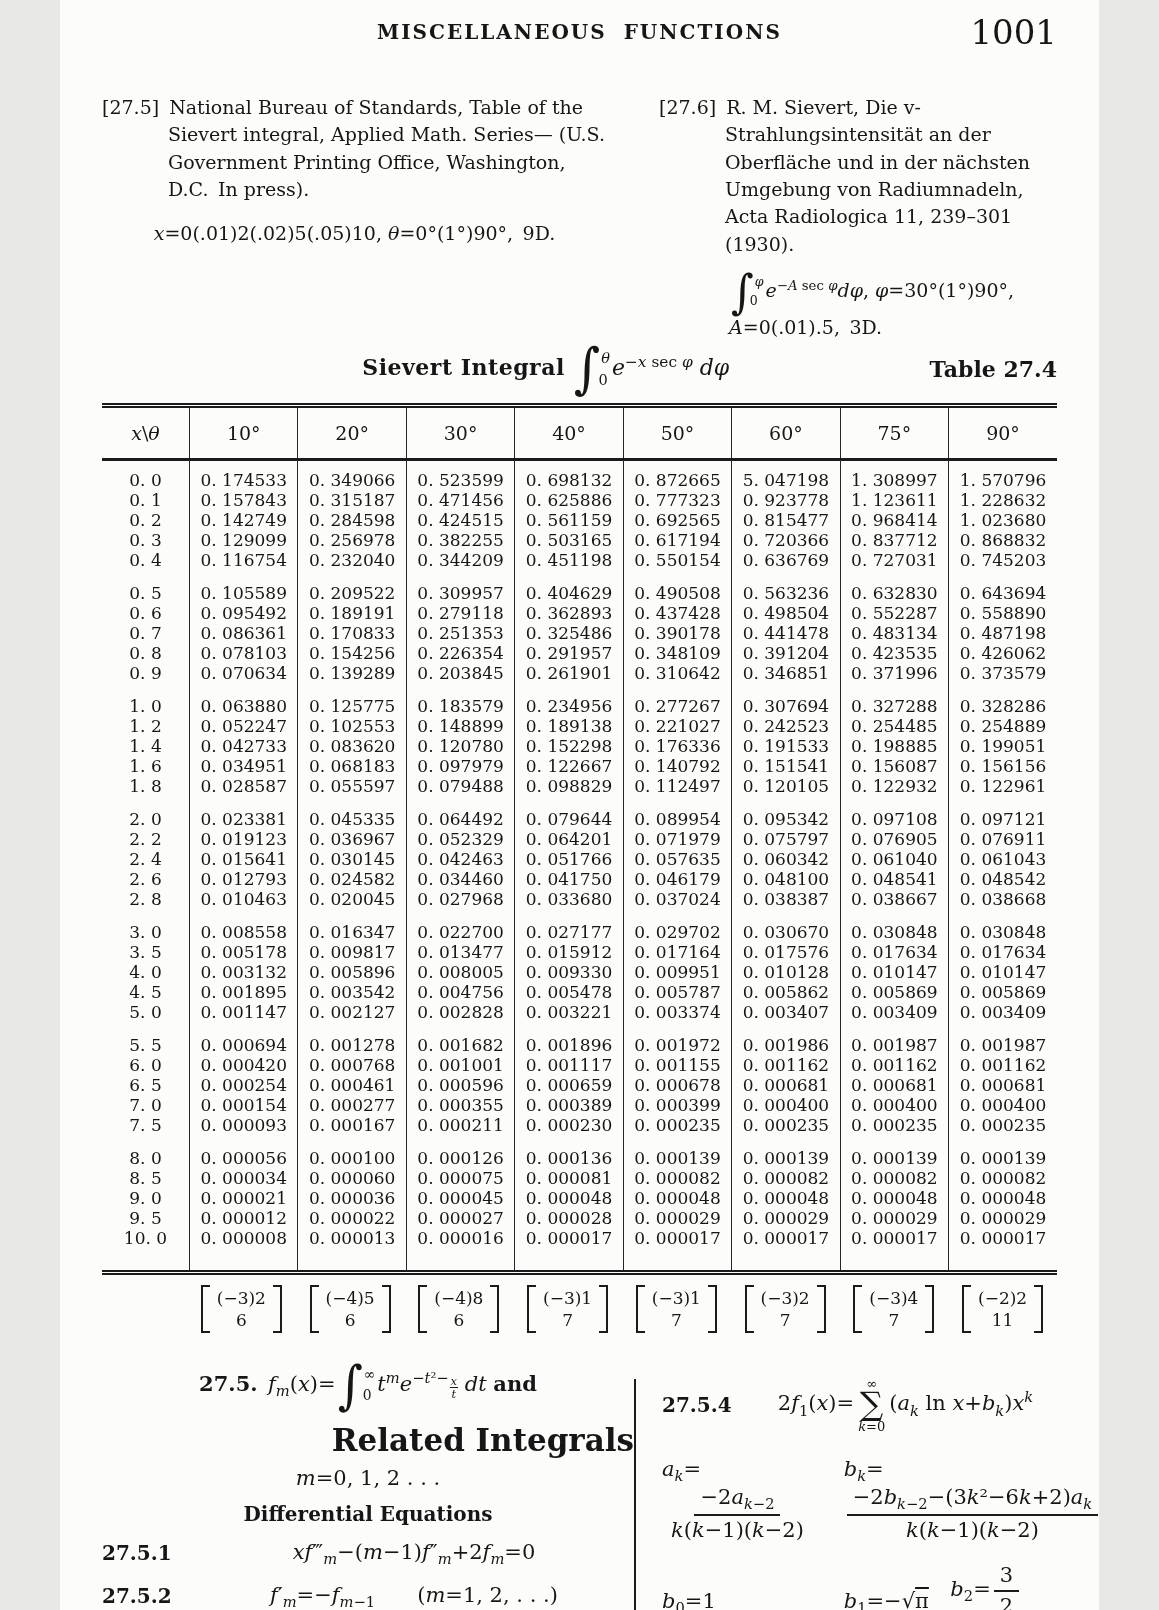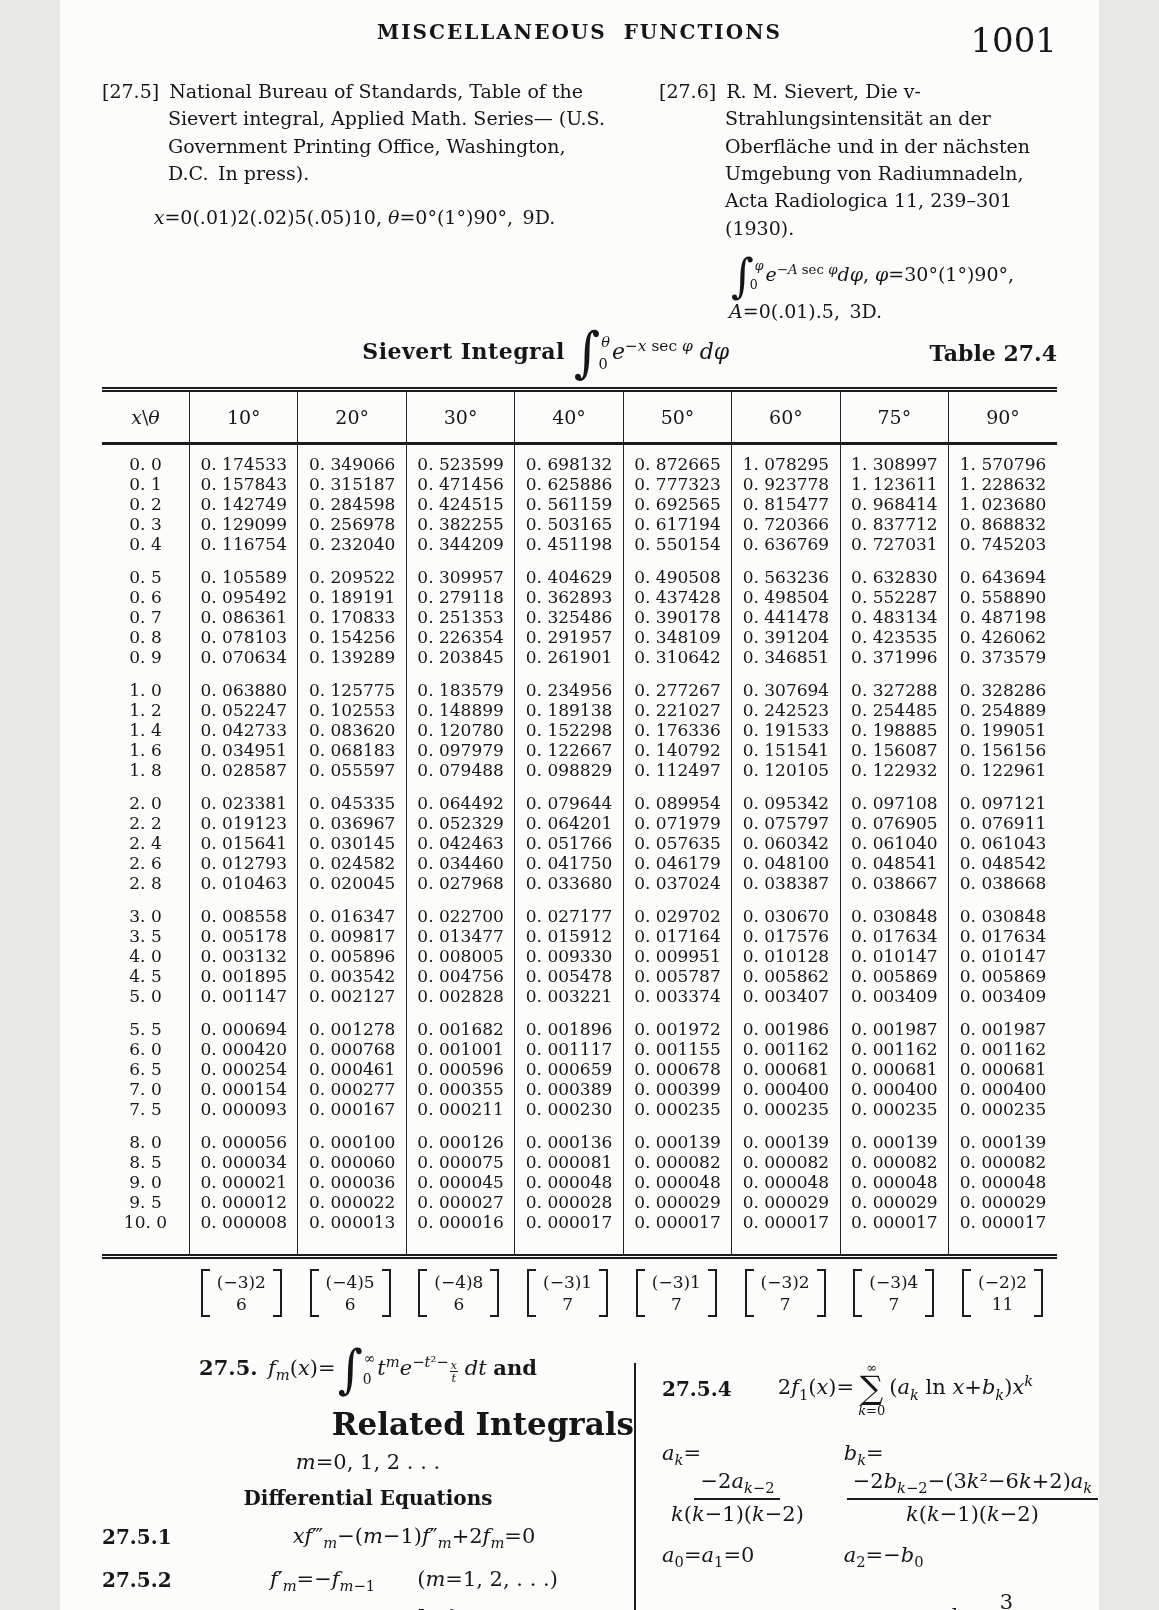--- a/index.html
+++ b/index.html
@@ -7,28 +7,28 @@
     position:relative; width:1039px; height:1610px; box-sizing:border-box;
     margin:0 auto; background:#fcfcfa; color:#161616;
     font-family:"DejaVu Serif","Liberation Serif",serif;
     padding:12px 42px 0 42px; overflow:hidden;
   }
   .bold { font-weight:bold; }
 
   
   .pg-head { position:relative; height:44px; }
   .running-head { text-align:center; font-weight:bold; font-size:20px; letter-spacing:2px; word-spacing:8px; padding-top:8px; }
-  .page-num { position:absolute; right:0; top:8px; font-size:34px; font-weight:normal; }
+  .page-num { position:absolute; right:0; top:0; font-size:34px; font-weight:normal; }
 
   
   .refs { display:flex; margin-top:22px; }
   .ref { font-size:19px; line-height:1.44; }
   .ref-left  { flex:0 0 505px; }
   .ref-right { flex:1; padding-left:52px; }
-  .ref-body { padding-left:66px; text-indent:-66px; }
+  .ref-body { padding-left:66px; text-indent:-66px;margin-top:16px; }
   .ref-tag { font-weight:normal; padding-right:10px; }
   .range-line { text-align:center; margin-top:17px; font-size:19px; }
   .range-line-r { margin-top:12px; padding-left:70px; font-size:19px; }
 
   
   .ig  { display:inline-flex; align-items:center; vertical-align:middle; margin:0 2px; }
   .igs { font-size:2.3em; line-height:1; transform:scaleY(1.08); }
   .igl { display:inline-flex; flex-direction:column; justify-content:space-between; height:2.5em; font-size:0.66em; line-height:1; margin-left:1px; }
   .igl span:last-child { margin-left:-5px; }
 
@@ -154,21 +154,21 @@
         </tr>
     </thead>
     <tbody id="tbody">
         <tr>
           <td class="xcol">0. 0</td>
           <td>0. 174533</td>
           <td>0. 349066</td>
           <td>0. 523599</td>
           <td>0. 698132</td>
           <td>0. 872665</td>
-          <td>1. 078295</td>
+          <td>5. 047198</td>
           <td>1. 308997</td>
           <td>1. 570796</td>
         </tr>
         <tr>
           <td class="xcol">0. 1</td>
           <td>0. 157843</td>
           <td>0. 315187</td>
           <td>0. 471456</td>
           <td>0. 625886</td>
           <td>0. 777323</td>
@@ -668,24 +668,20 @@
       <div class="pair-row">
         <span class="p1"><i>a</i><sub><i>k</i></sub>=<span class="frac">
               <span class="num">−2<i>a</i><sub><i>k</i>−2</sub></span>
               <span class="den"><i>k</i>(<i>k</i>−1)(<i>k</i>−2)</span>
             </span></span>
         <span class="p2"><i>b</i><sub><i>k</i></sub>=<span class="frac">
               <span class="num">−2<i>b</i><sub><i>k</i>−2</sub>−(3<i>k</i>²−6<i>k</i>+2)<i>a</i><sub><i>k</i></sub></span>
               <span class="den"><i>k</i>(<i>k</i>−1)(<i>k</i>−2)</span>
             </span></span>
       </div>
-      <div class="pair-row row2">
-        <span class="p1"><i>a</i><sub>0</sub>=<i>a</i><sub>1</sub>=0</span>
-        <span class="p2"><i>a</i><sub>2</sub>=−<i>b</i><sub>0</sub></span>
-      </div>
       <div class="triple-row">
         <span class="p1"><i>b</i><sub>0</sub>=1</span>
         <span class="p2"><i>b</i><sub>1</sub>=−√<span class="ovl">π</span></span>
         <span class="p3"><i>b</i><sub>2</sub>=<span class="frac">
               <span class="num">3</span>
               <span class="den">2</span>
             </span>(1−<i>γ</i>)</span>
       </div>
 
     </div>

